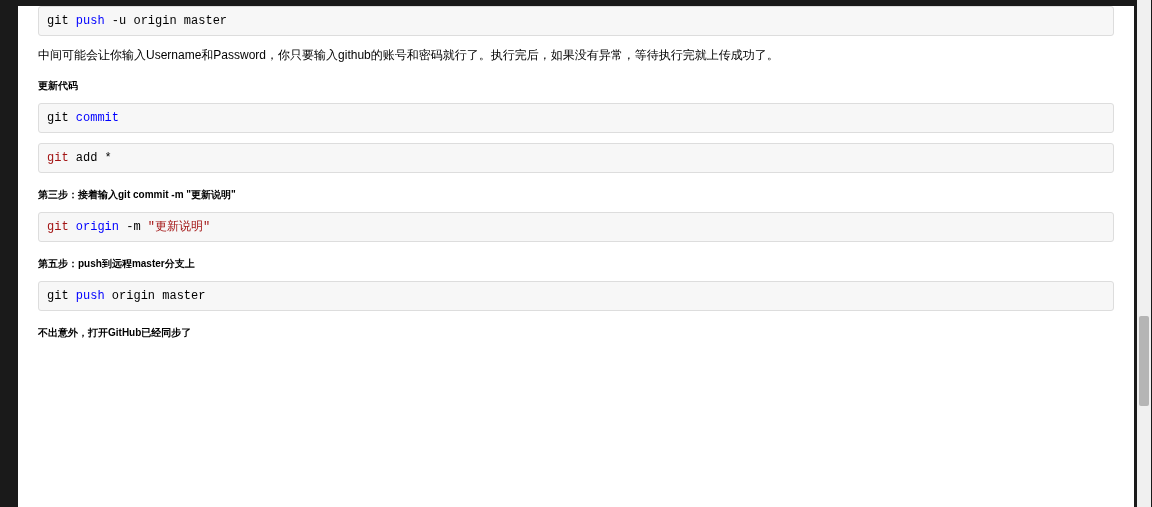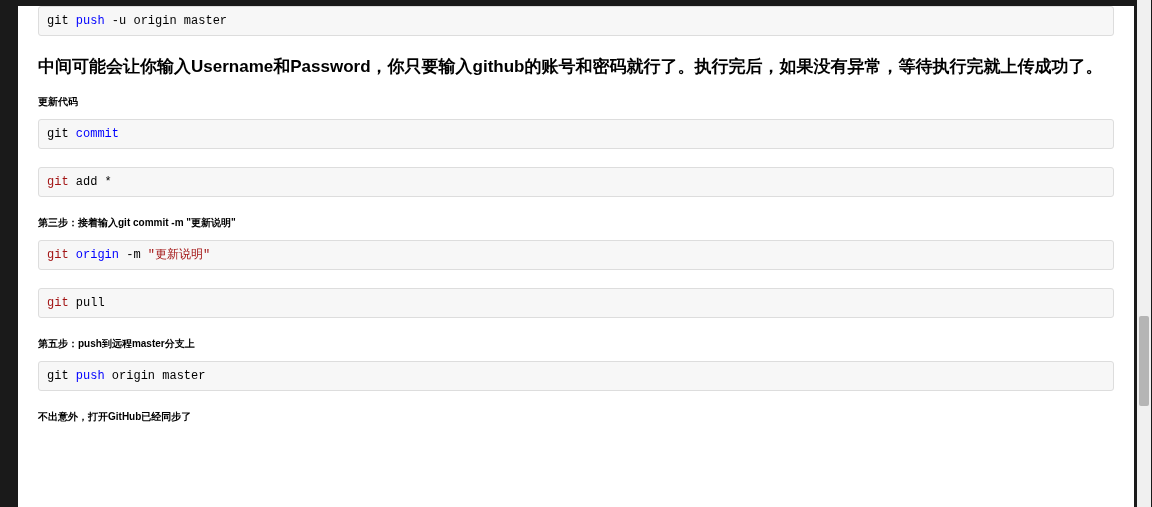--- a/index.html
+++ b/index.html
@@ -16,31 +16,31 @@
     margin: 0 18px;
     padding: 0 20px 10px 20px;
     min-height: 507px;
     box-sizing: border-box;
   }
   pre.code {
     background: #f7f7f7;
     border: 1px solid #ddd;
     border-radius: 3px;
     padding: 5px 8px;
-    margin: 6px 0 18px 0;
+    margin: 6px 0 10px 0;
     font-family: Consolas, "Courier New", monospace;
     font-size: 12px;
     color: #000;
     overflow-x: auto;
     white-space: pre;
   }
   p.para {
     margin: 10px 0 14px 0;
-    font-weight: bold;
-    font-size: 17px;
+    font-weight: normal;
+    font-size: 12px;
   }
   p.heading {
     margin: 14px 0 10px 0;
     font-weight: bold;
     font-size: 10px;
   }
   .kw-blue { color: #00f; }
   .kw-red  { color: #a31515; }
   .plain   { color: #000; }
   .scrollbar-track {
@@ -65,21 +65,20 @@
 <body>
 
 <div class="page-wrap" id="page-wrap">
     <pre class="code"><span class="plain">git </span><span class="kw-blue">push</span><span class="plain"> -u origin master</span></pre>
     <p class="para">中间可能会让你输入Username和Password，你只要输入github的账号和密码就行了。执行完后，如果没有异常，等待执行完就上传成功了。</p>
     <p class="heading">更新代码</p>
     <pre class="code"><span class="plain">git </span><span class="kw-blue">commit</span></pre>
     <pre class="code"><span class="kw-red">git</span><span class="plain"> add *</span></pre>
     <p class="heading">第三步：接着输入git commit -m "更新说明"</p>
     <pre class="code"><span class="kw-red">git</span><span class="plain"> </span><span class="kw-blue">origin</span><span class="plain"> -m </span><span class="kw-red">"更新说明"</span></pre>
-    <pre class="code"><span class="kw-red">git</span><span class="plain"> pull</span></pre>
     <p class="heading">第五步：push到远程master分支上</p>
     <pre class="code"><span class="plain">git </span><span class="kw-blue">push</span><span class="plain"> origin master</span></pre>
     <p class="heading">不出意外，打开GitHub已经同步了</p>
   </div>
 
 <div class="scrollbar-track">
   <div class="scrollbar-thumb"></div>
 </div>
 
 </body></html>

